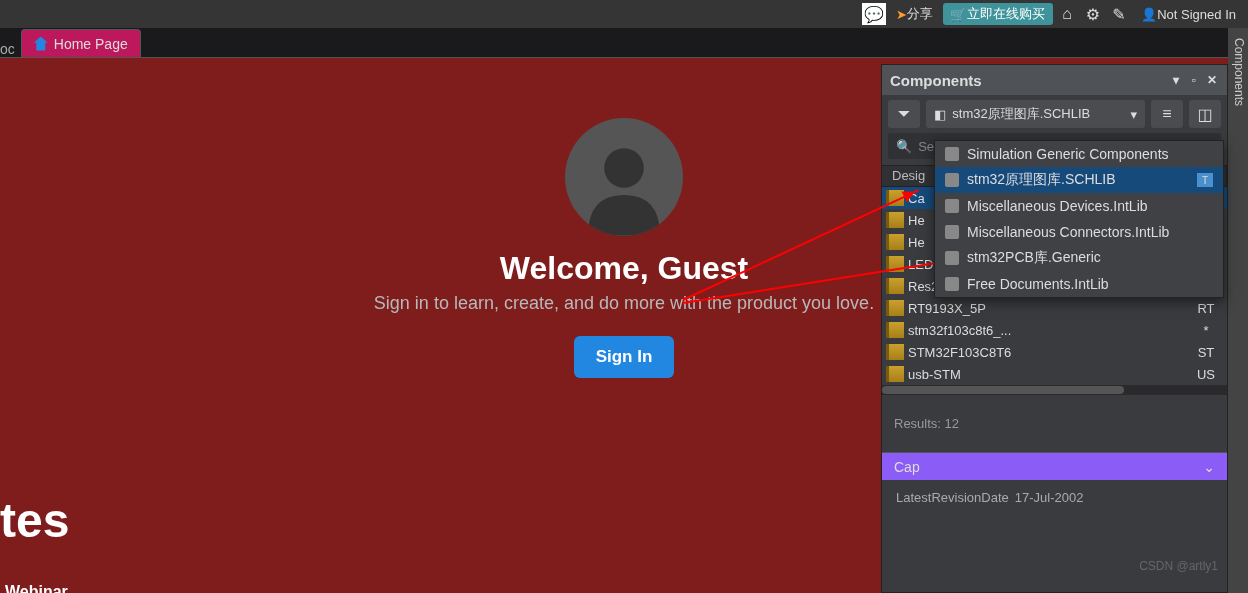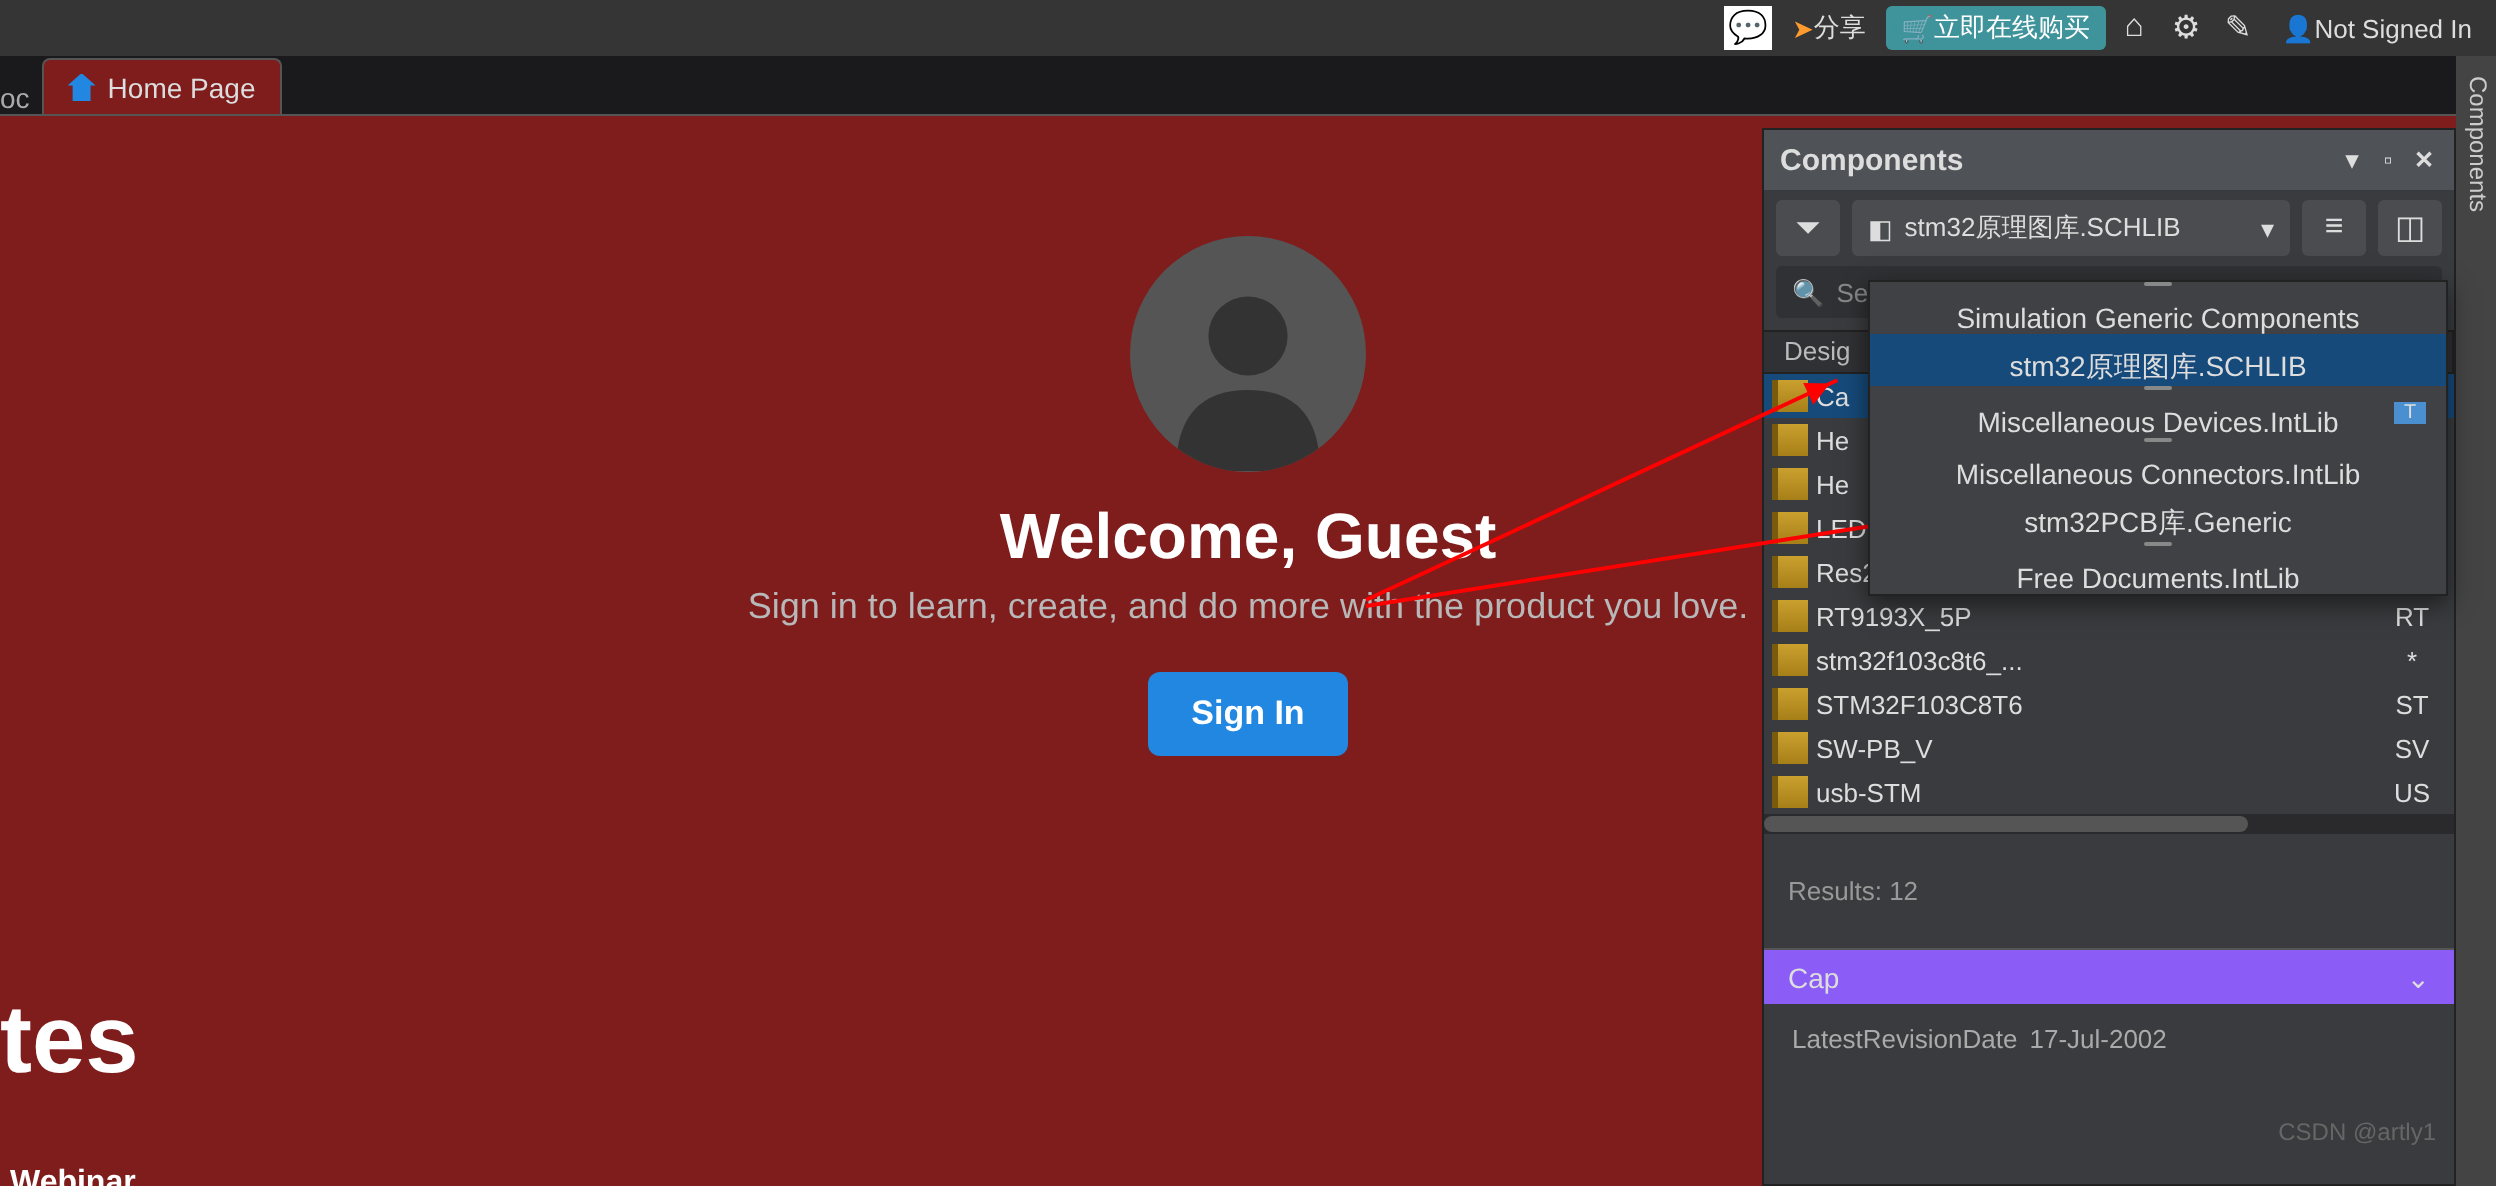--- a/index.html
+++ b/index.html
@@ -5,21 +5,21 @@
 * { box-sizing: border-box; margin: 0; padding: 0; }
 body { font-family: -apple-system, "Segoe UI", Arial, sans-serif; background: #1a1a1a; color: #ddd; width: 1248px; height: 593px; overflow: hidden; position: relative; }
 .topbar { height: 28px; background: #353535; display: flex; justify-content: flex-end; align-items: center; padding: 0 4px; gap: 2px; }
 .topbar .btn { height: 22px; padding: 0 8px; display: flex; align-items: center; font-size: 13px; border-radius: 3px; cursor: pointer; }
 .btn-white { background: #fff; color: #222; }
 .btn-teal { background: #3f939a; color: #fff; }
 .btn-orange { color: #ff9a2e; }
 .topbar .iconbtn { width: 24px; height: 22px; display: flex; align-items: center; justify-content: center; cursor: pointer; }
 .tabbar { height: 30px; background: #1a1a1c; display: flex; align-items: flex-end; padding-left: 0; border-bottom: 1px solid #555; }
 .tab { height: 28px; padding: 0 12px; display: flex; align-items: center; gap: 6px; font-size: 14px; border: 1px solid #555; border-bottom: none; border-radius: 4px 4px 0 0; background: #2a2a2a; margin-right: 2px; }
-.tab.active { background: #7f1d1d; }
+.tab.active { background: #be185d; }
 .tab-frag { padding: 0 6px 0 0; color: #aaa; font-size: 14px; }
 .home-ico { width: 14px; height: 14px; background: #2287e0; clip-path: polygon(50% 0,100% 45%,82% 45%,82% 100%,18% 100%,18% 45%,0 45%); }
 .main { position: absolute; top: 58px; left: 0; right: 0; bottom: 0; background: #7f1d1d; }
 .welcome { position: absolute; top: 60px; left: 50%; transform: translateX(-50%); text-align: center; width: 600px; }
 .avatar { width: 118px; height: 118px; border-radius: 50%; background: #555; margin: 0 auto 14px; display: flex; align-items: flex-end; justify-content: center; overflow: hidden; }
 .avatar svg { width: 90px; height: 100px; }
 .welcome h1 { font-size: 32px; font-weight: 600; color: #fff; margin-bottom: 6px; }
 .welcome p { font-size: 18px; color: #b8b8b8; margin-bottom: 22px; }
 .signin { background: #2287e0; color: #fff; border: none; padding: 11px 22px; font-size: 17px; font-weight: 600; border-radius: 6px; cursor: pointer; }
 .tes { position: absolute; top: 435px; left: 0; color: #fff; font-size: 48px; font-weight: 700; }
@@ -46,21 +46,21 @@
 .row .rn { flex: 1; white-space: nowrap; overflow: hidden; text-overflow: ellipsis; }
 .row .rd { width: 60px; white-space: nowrap; overflow: hidden; }
 .row .rf { width: 30px; text-align: center; padding-right: 4px; white-space: nowrap; overflow: hidden; }
 .scroll { height: 10px; background: #2a2a2c; position: relative; }
 .scroll::before { content:""; position:absolute; left:0; top:1px; width:70%; height:8px; background:#555; border-radius:4px; }
 .results { padding: 21px 12px; font-size: 13px; color: #999; }
 .detail-head { height: 28px; background: #8b5cf6; border-top: 1px solid #555; display: flex; align-items: center; padding: 0 12px; font-size: 14px; }
 .detail-head .caret { margin-left: auto; }
 .detail-body { padding: 10px 14px; font-size: 13px; color: #aaa; display: flex; gap: 6px; }
 .dropdown { position: absolute; top: 140px; right: 24px; width: 290px; background: #3f4145; border: 1px solid #222; box-shadow: 0 4px 12px rgba(0,0,0,.5); z-index: 100; }
-.dd-item { height: 26px; display: flex; align-items: center; padding: 0 10px; gap: 8px; font-size: 14px; cursor: pointer; flex-direction: column; }
+.dd-item { height: 26px; display: flex; align-items: center; padding: 0 10px; gap: 8px; font-size: 14px; cursor: pointer; }
 .dd-item.sel { background: #164a7a; }
 .dd-item .dic { width: 14px; height: 14px; background: #888; border-radius: 2px; }
 .dd-item.sel .tbadge { margin-left: auto; width: 16px; height: 14px; background: #4a90d0; font-size: 10px; display: flex; align-items: center; justify-content: center; }
 .arrow { position: absolute; height: 2px; background: #f00; transform-origin: left center; z-index: 50; pointer-events: none; }
 .arrow::after { content:""; position:absolute; right:-2px; top:-5px; border:6px solid transparent; border-left:12px solid #f00; }
 .watermark { position: absolute; right: 30px; bottom: 20px; font-size: 12px; color: #666; z-index: 200; }
 </style>
 </head>
 <body>
 
@@ -177,26 +177,20 @@
         <span class="rf">*</span>
       </div>
       <div class="row">
         <span class="ric"></span>
         <span class="rn">STM32F103C8T6</span>
         <span class="rd"></span>
         <span class="rf">ST</span>
       </div>
       <div class="row">
         <span class="ric"></span>
-        <span class="rn">SW-PB_V</span>
-        <span class="rd"></span>
-        <span class="rf">SV</span>
-      </div>
-      <div class="row">
-        <span class="ric"></span>
         <span class="rn">usb-STM</span>
         <span class="rd"></span>
         <span class="rf">US</span>
       </div>
     </div>
   <div class="scroll"></div>
   <div class="results">Results: 12</div>
   <div class="detail-head">
     <span>Cap</span>
     <span class="caret">⌄</span>

